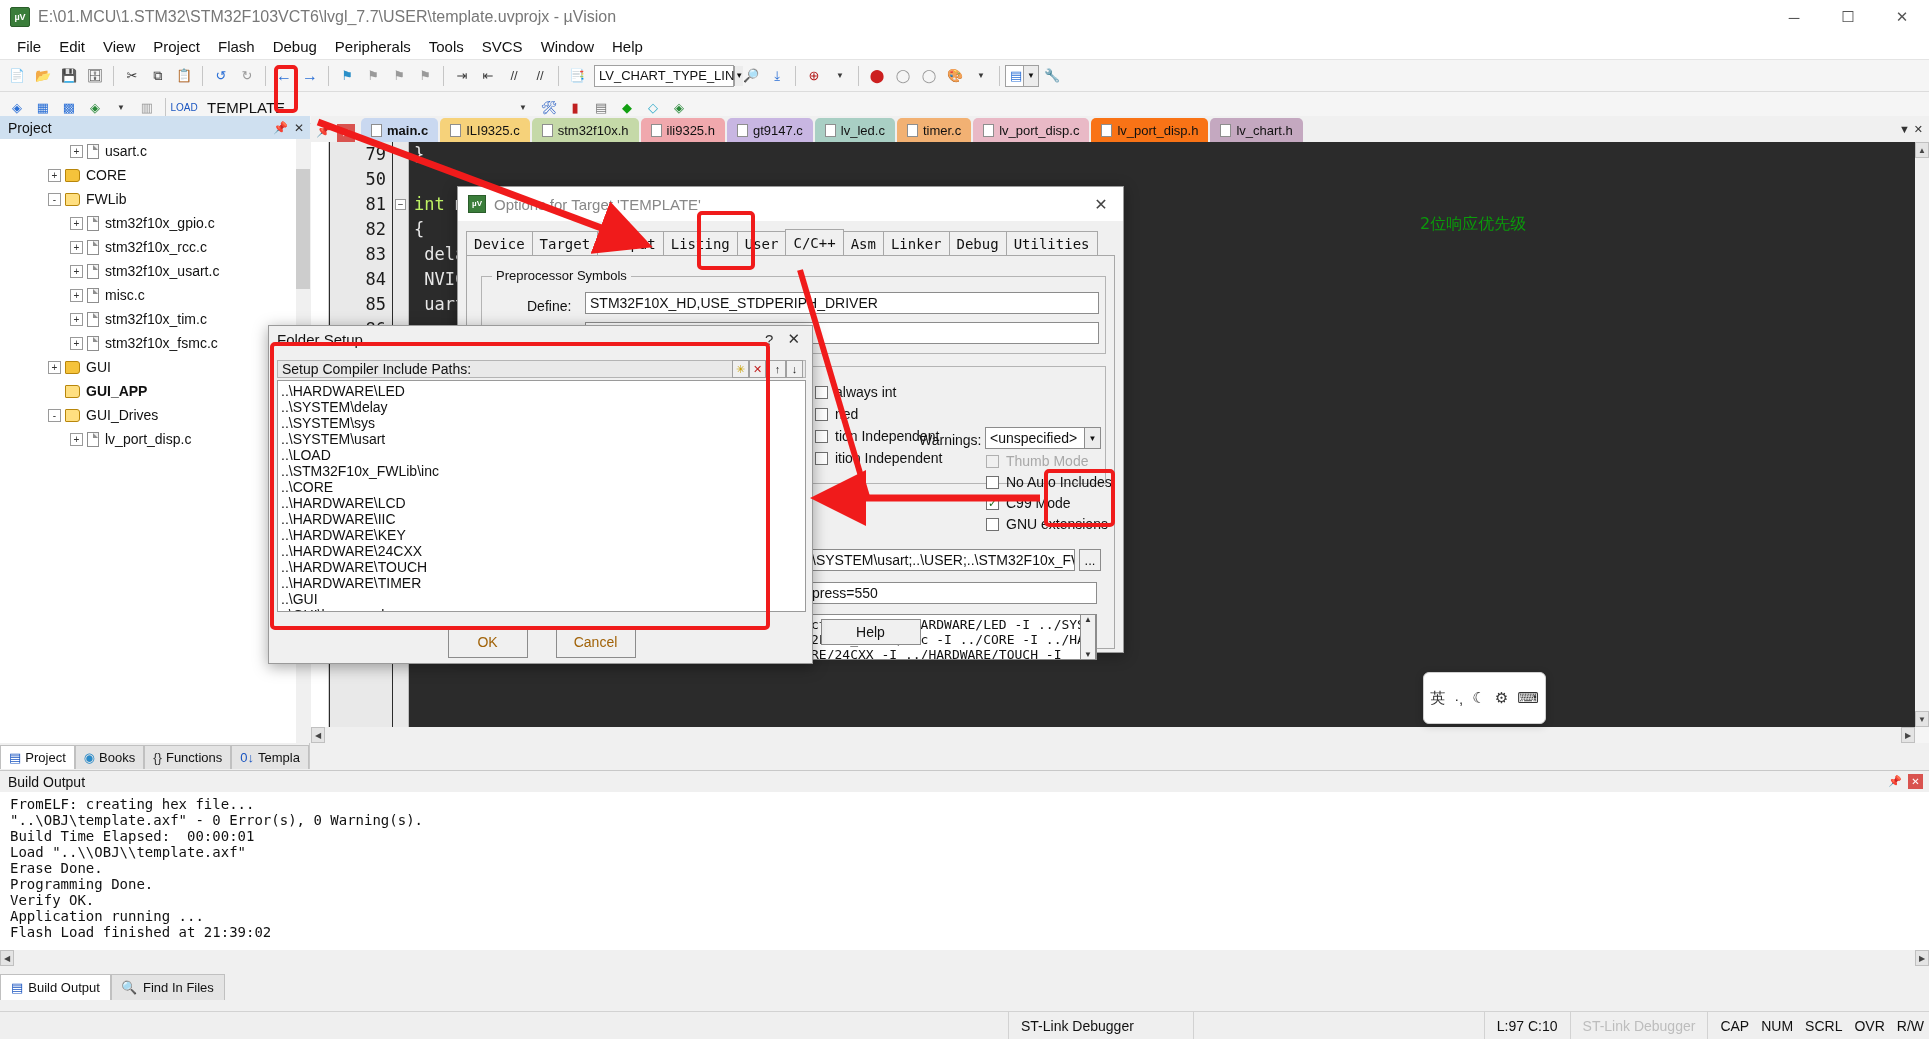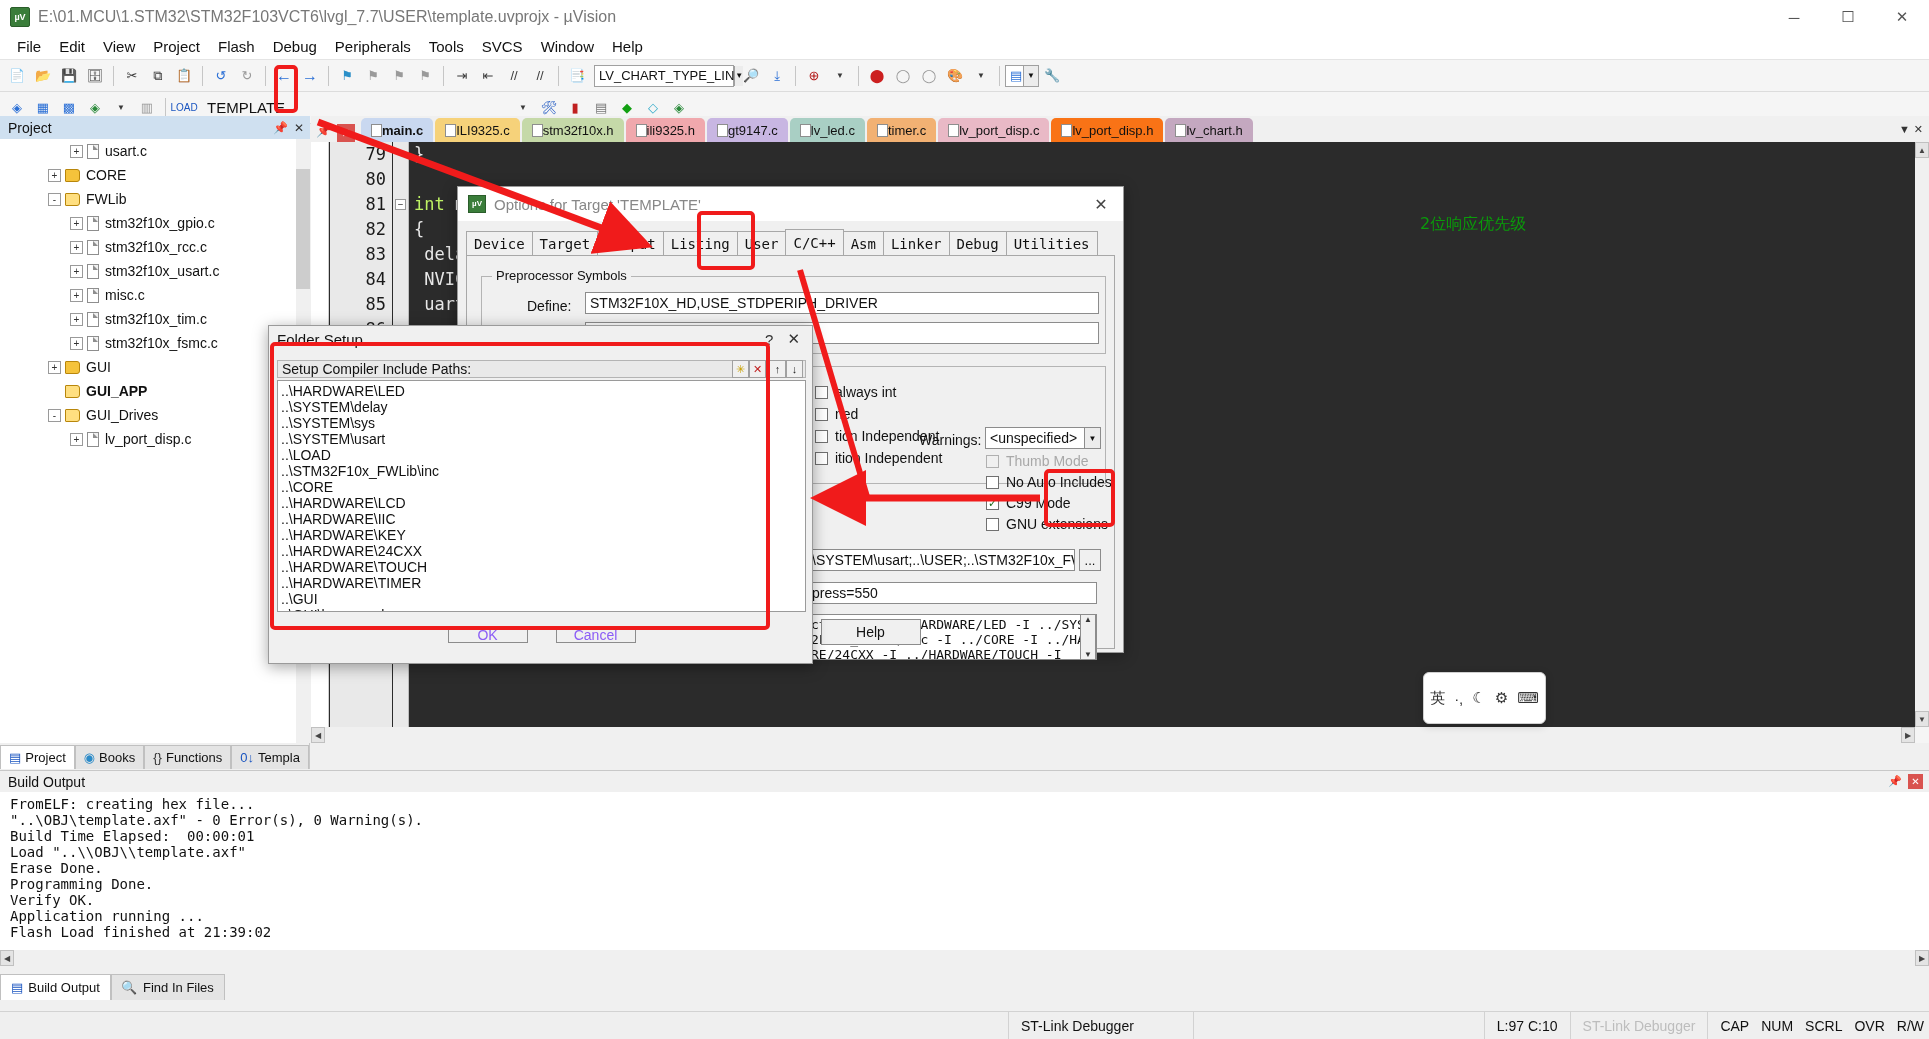--- a/index.html
+++ b/index.html
@@ -99,21 +99,21 @@
   .editor-wrap{
     position:absolute;left:311px;top:116px;width:1618px;height:627px;background:#f5f5f5;
   }
   .tabbar{
     position:absolute;left:0;top:0;width:1618px;height:26px;background:#f0f0f0;
     display:flex;align-items:flex-end;
   }
   .tabpin{ width:26px;height:24px;display:flex;align-items:center;justify-content:center;font-size:13px;color:#333;}
   .tabclose{ width:18px;height:18px;background:#d9534f;color:#fff;font-size:11px;
              display:flex;align-items:center;justify-content:center;margin-right:6px;}
-  .etab{ height:24px;padding:0 10px;display:flex;align-items:center;
+  .etab{ height:24px;padding:0 10px;display:flex;align-items:center;gap:5px;
          font-size:13px;color:#111;border-top-left-radius:5px;border-top-right-radius:5px;
          margin-right:2px;white-space:nowrap;}
   .etab .ti{ width:11px;height:13px;background:#fff;border:1px solid #8e8e8e; }
   .etab.active{ font-weight:bold; }
   .tabbar-right{ position:absolute;right:0;top:0;height:26px;display:flex;align-items:center;gap:4px;padding-right:6px;font-size:11px;color:#333;}
 
   .code{
     position:absolute;left:0;top:26px;width:1604px;height:585px;background:#2b2b2b;
     font-family:"DejaVu Sans Mono", monospace;font-size:17px;overflow:hidden;
   }
@@ -210,22 +210,22 @@
   .fs-title .r{ margin-left:auto;display:flex;align-items:center;gap:14px;padding-right:12px;font-size:15px;color:#333;}
   .fs-sub{ position:absolute;left:8px;top:34px;width:529px;height:18px;background:#e9e9e9;
            border:1px solid #b4b4b4;display:flex;align-items:center;padding-left:4px;font-size:14px;color:#111;}
   .fs-tools{ position:absolute;right:9px;top:34px;display:flex;align-items:center;gap:0; }
   .fs-tbtn{ width:17px;height:18px;border:1px solid #a0a0a0;background:#f0f0f0;
             display:flex;align-items:center;justify-content:center;font-size:11px;color:#222;}
   .fs-list{ position:absolute;left:8px;top:54px;width:529px;height:232px;background:#fff;
             border:1px solid #9a9a9a;overflow:hidden;padding:2px 0 0 3px;font-size:14px;color:#111;}
   .fs-item{ height:16px;line-height:16px;white-space:pre;}
   .fs-buttons{ position:absolute;left:0;top:300px;width:545px;display:flex;justify-content:center;gap:28px;}
-  .fs-btn{ width:80px;height:17px;border:1px solid #8c8c8c;background:#f0f0f0;
-           display:flex;align-items:center;justify-content:center;font-size:14px;color:#8b5cf6;}
+  .fs-btn{ width:80px;height:32px;border:1px solid #8c8c8c;background:#f0f0f0;
+           display:flex;align-items:center;justify-content:center;font-size:14px;color:#a16207;}
 
   
   .ann{ position:absolute;pointer-events:none; }
   .rbox{ position:absolute;border:4px solid #f01b1b;border-radius:5px;pointer-events:none; }
 
   
   .ime{
     position:absolute;left:1423px;top:672px;width:123px;height:52px;background:#fff;
     border:1px solid #d0d0d0;border-radius:6px;box-shadow:0 2px 8px rgba(0,0,0,.18);
     display:flex;align-items:center;justify-content:center;gap:9px;font-size:15px;color:#333;
@@ -481,21 +481,21 @@
         <span>▼</span>
         <span>✕</span>
       </div>
     </div>
 
     <div class="code">
       <div class="gutter"></div>
       <div class="lnums">
         <div id="lnums-host">
             <div class="cline">79</div>
-            <div class="cline">80</div>
+            <div class="cline">50</div>
             <div class="cline">81</div>
             <div class="cline">82</div>
             <div class="cline">83</div>
             <div class="cline">84</div>
             <div class="cline">85</div>
             <div class="cline">86</div>
             <div class="cline">87</div>
             <div class="cline">88</div>
           </div>
       </div>

